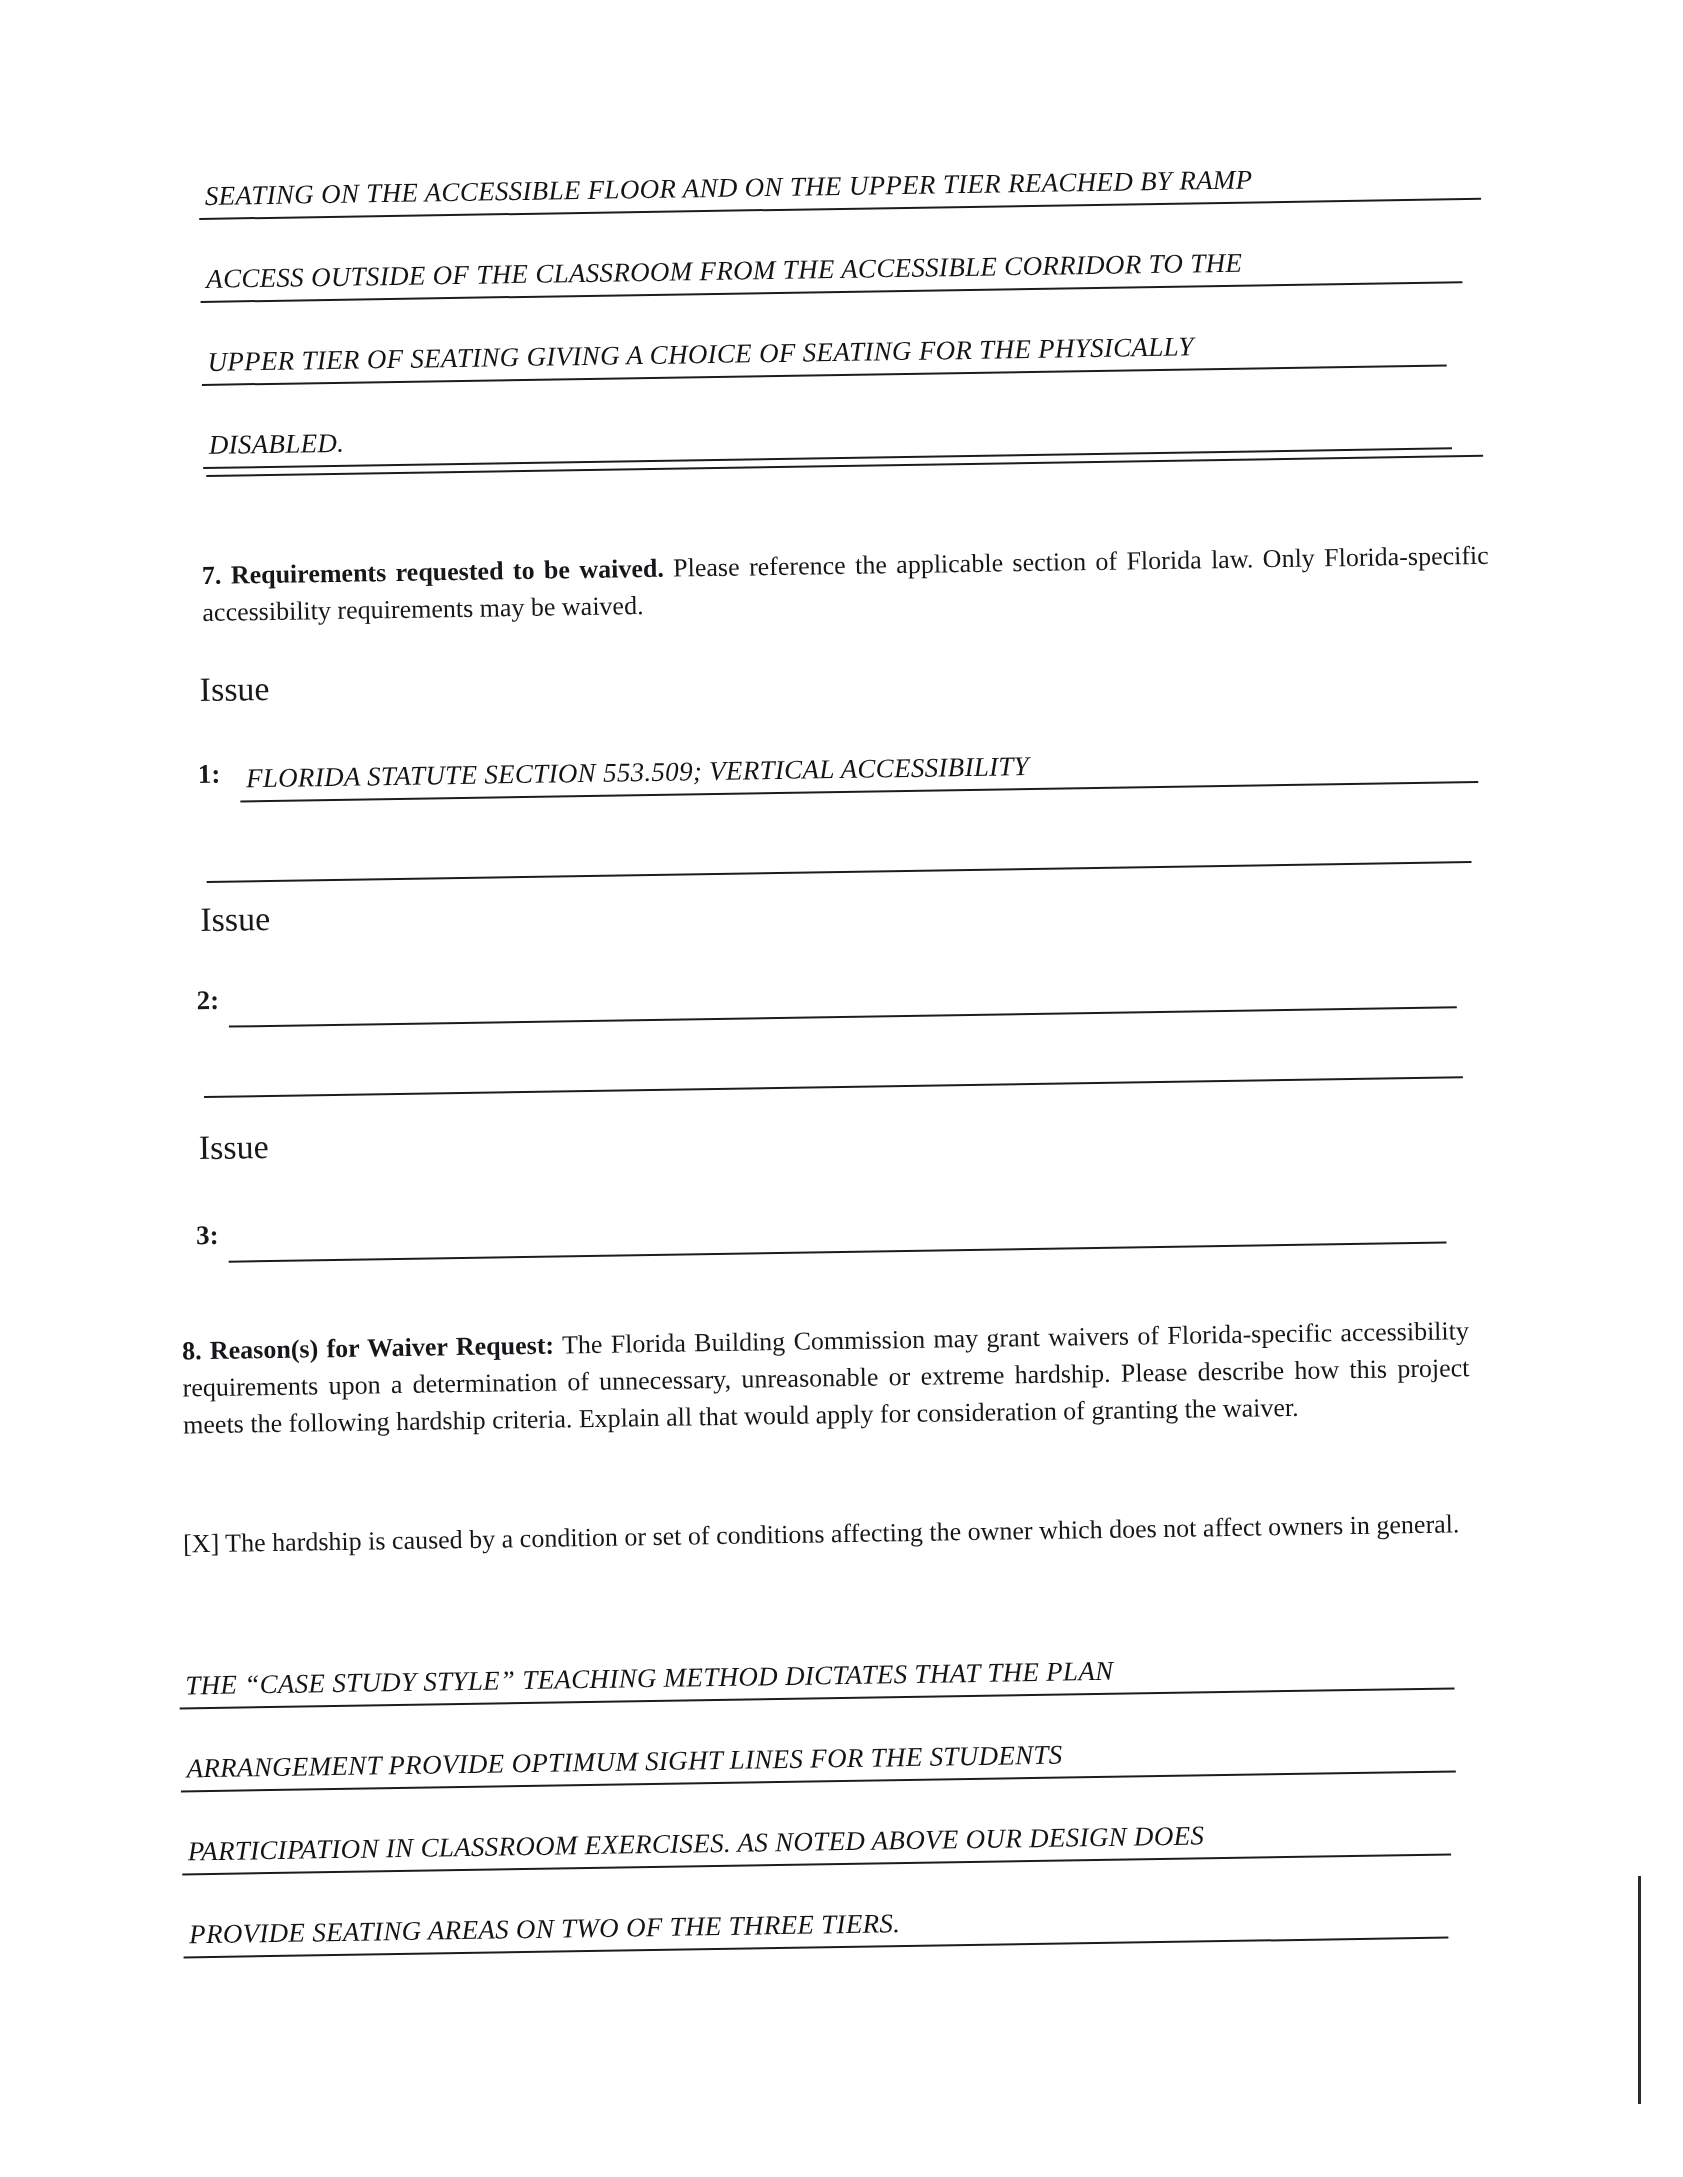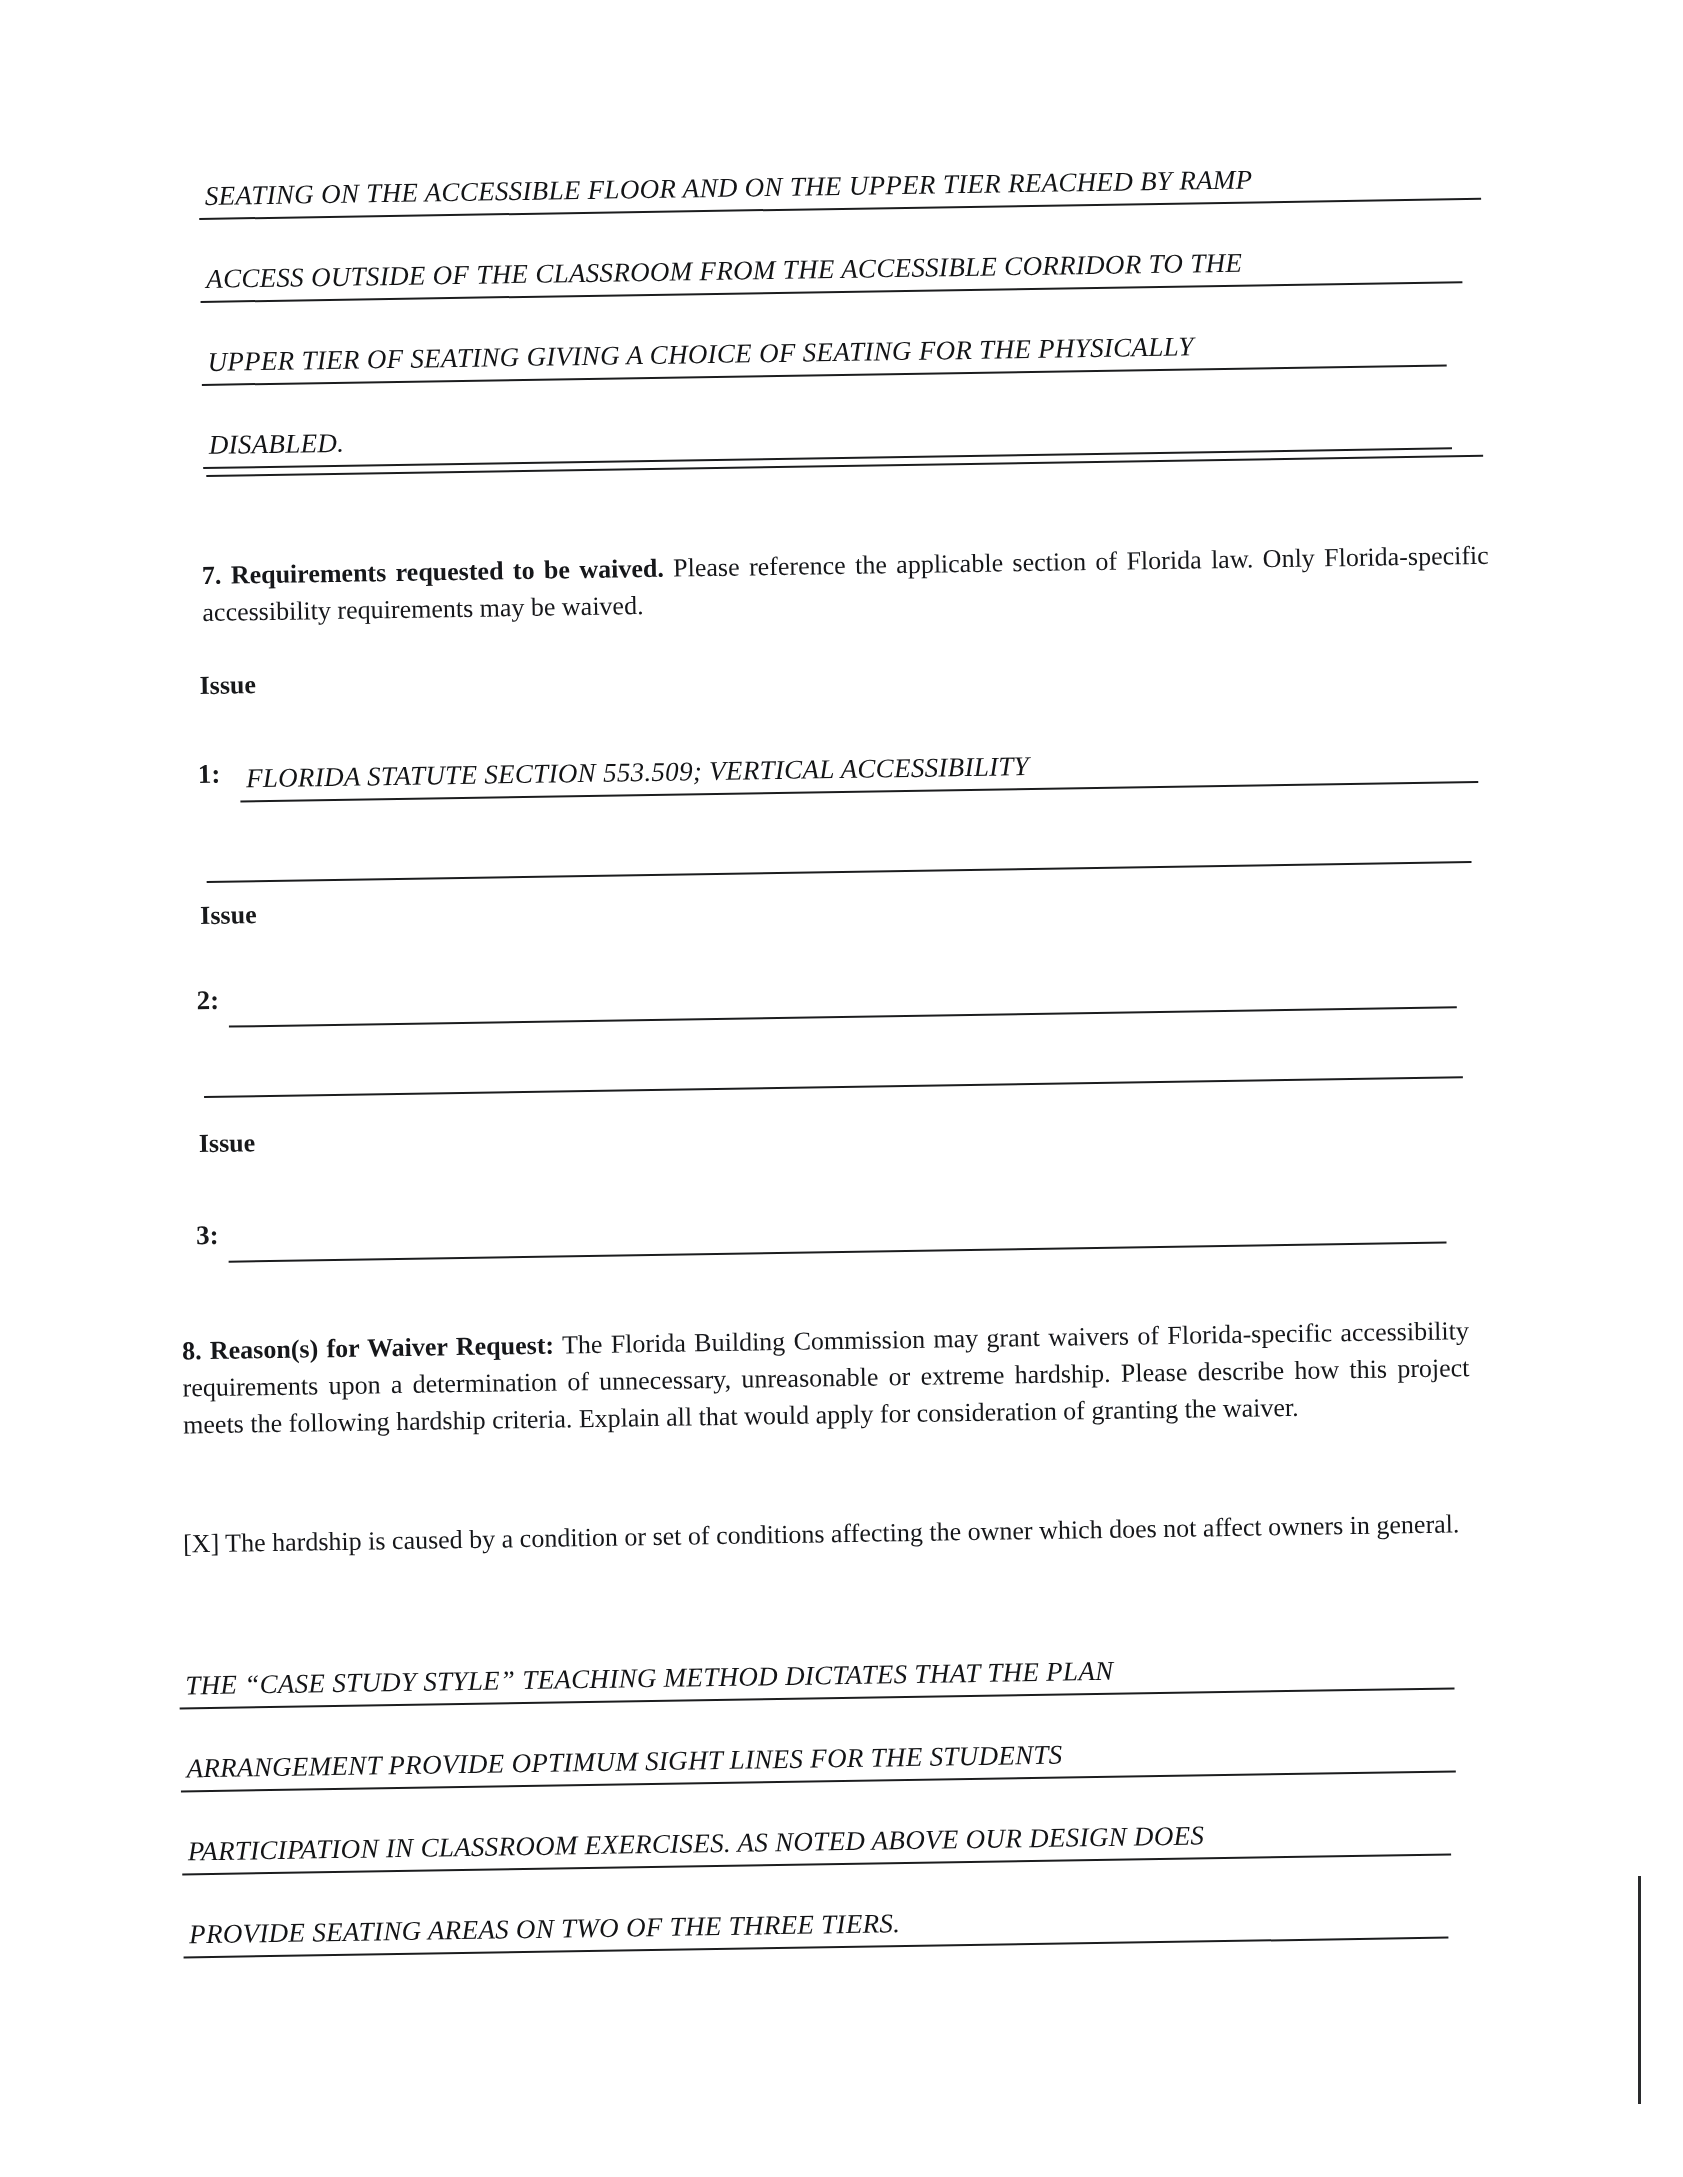--- a/index.html
+++ b/index.html
@@ -63,22 +63,22 @@
   .para {
     position: absolute;
     font-size: 26px;
     line-height: 37px;
     text-align: justify;
     color: #16171a;
   }
   .para b { font-weight: bold; }
   .label-bold {
     position: absolute;
-    font-weight: bold;
-    font-size: 26px;
+    font-weight: normal;
+    font-size: 34px;
   }
   .issue-num {
     position: absolute;
     font-weight: bold;
     font-size: 27px;
   }
 
   
   .scan-edge {
     position: absolute;

